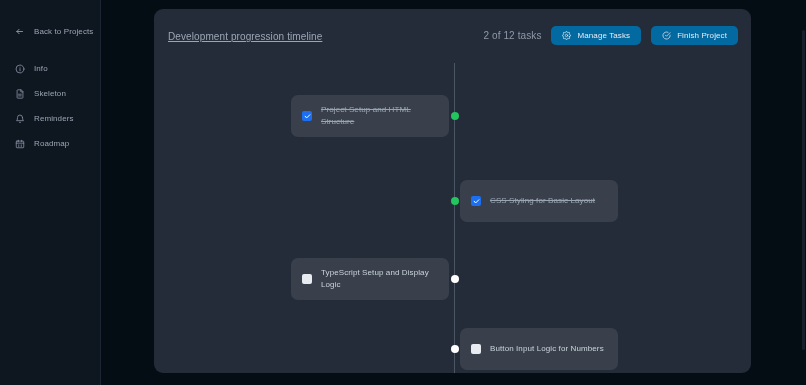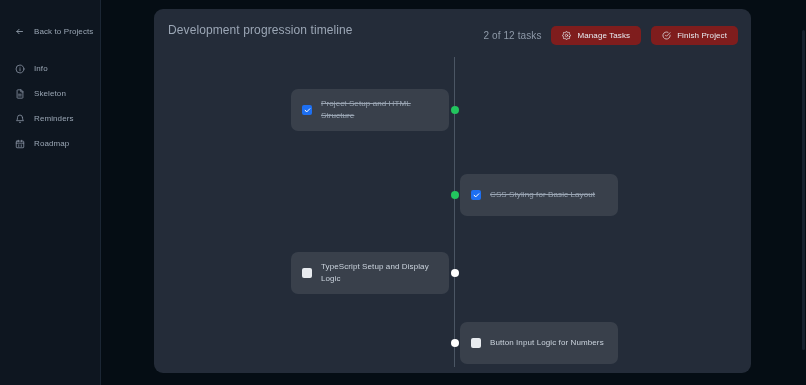--- a/index.html
+++ b/index.html
@@ -57,59 +57,60 @@
     height: 54px;
   }
   #page-title {
     font-size: 13.5px;
     font-weight: bold;
     color: #ffffff;
     letter-spacing: .1px;
     line-height: 1.1;
   }
   #page-subtitle {
-    margin-top: 0;
-    font-size: 12px;
+    margin-top: 8px;
+    font-size: 10px;
     color: #9ba6b5;
     letter-spacing: .1px;
+    text-decoration: underline;
   }
   #header-actions {
     position: absolute;
     right: 13px;
     top: 17px;
     display: flex;
     align-items: center;
     gap: 10px;
   }
   #task-count {
     font-size: 10px;
     color: #8e99a8;
     letter-spacing: .1px;
     white-space: nowrap;
   }
   .hbtn {
     display: flex; align-items: center; gap: 6px;
-    background: #7f1d1d;
+    background: #0369a1;
     color: #e7ecf2;
     border: none;
     border-radius: 5px;
     height: 19px;
     padding: 0 11px;
     font-family: "Liberation Sans", sans-serif;
     font-size: 8px;
     letter-spacing: .1px;
     cursor: pointer;
     white-space: nowrap;
   }
   .hbtn svg { width: 9px; height: 9px; display: block; flex: 0 0 9px; }
 
   
   #timeline {
     position: absolute;
-    left: 0; top: 48px;
+    left: 0; top: 54px;
     width: 597px;
     height: 310px;
     overflow: hidden;
   }
   #axis {
     position: absolute;
     left: 300px;   
     top: 0;
     width: 1px;
     height: 310px;

